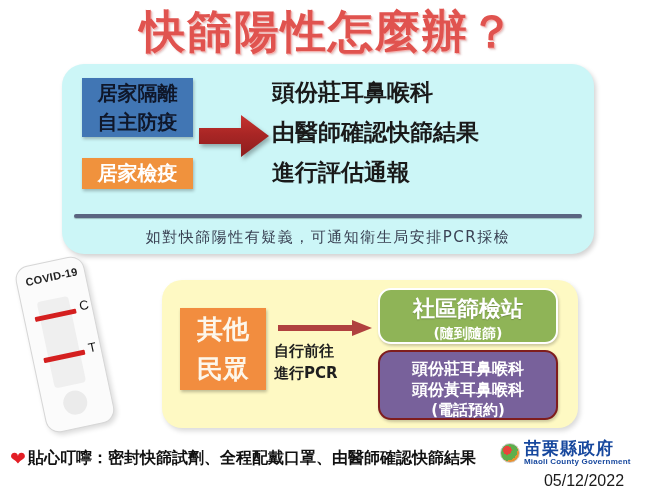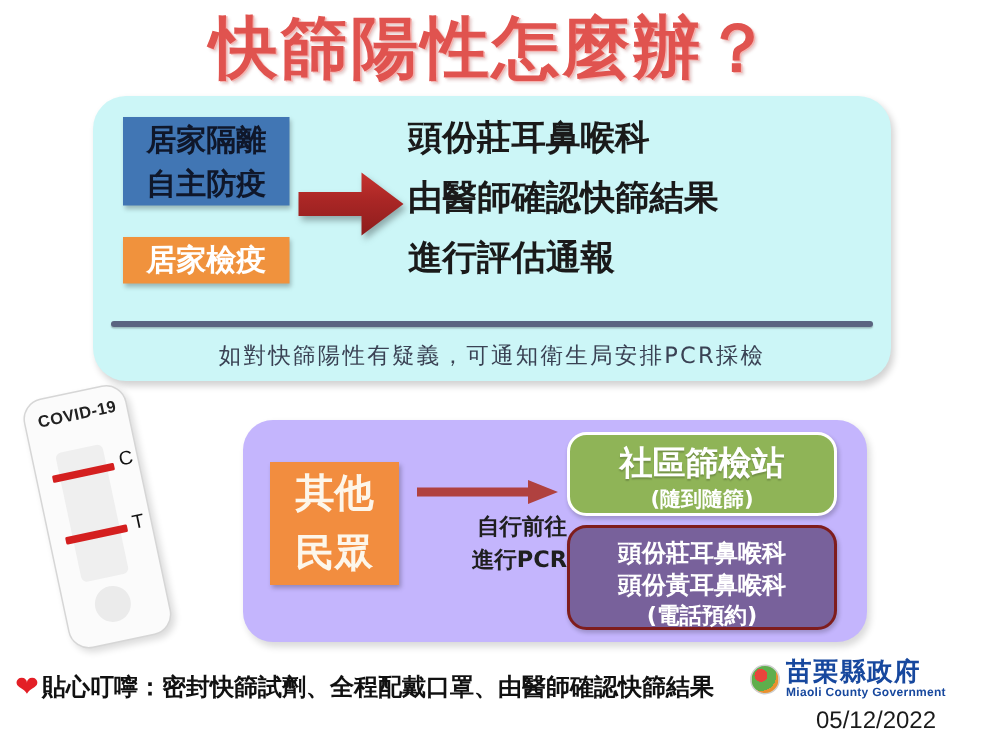--- a/index.html
+++ b/index.html
@@ -195,21 +195,21 @@
     background: #ebebeb;
   }
 
   
   .yellow-panel {
     position: absolute;
     left: 162px;
     top: 280px;
     width: 416px;
     height: 148px;
-    background: #c4b5fd;
+    background: #fef9c3;
     border-radius: 20px;
     box-shadow: 2px 3px 5px rgba(0,0,0,0.15);
   }
   .others-box {
     position: absolute;
     left: 18px;
     top: 28px;
     width: 86px;
     height: 82px;
     background: #f28d3f;
@@ -228,21 +228,21 @@
     left: 116px;
     top: 40px;
     width: 94px;
     height: 16px;
   }
   .arrow-caption {
     position: absolute;
     left: 112px;
     top: 60px;
     width: 104px;
-    text-align: right;
+    text-align: left;
     font-size: 15px;
     line-height: 22px;
     font-weight: bold;
     color: #1f1f1f;
     font-family: "DejaVu Sans", "Liberation Sans", sans-serif;
     white-space: nowrap;
   }
   .green-box {
     position: absolute;
     left: 216px;

